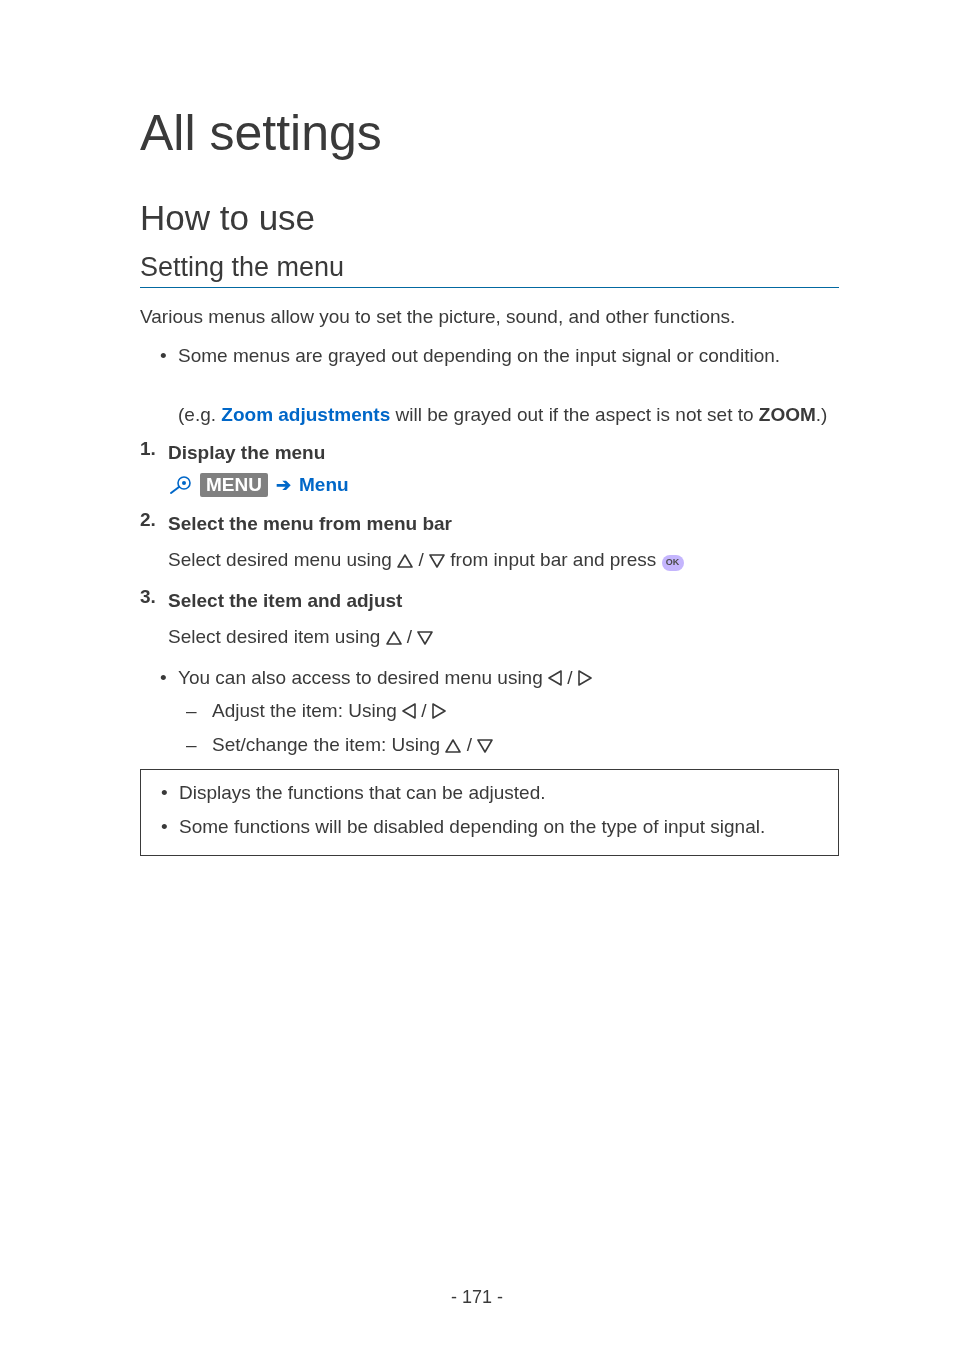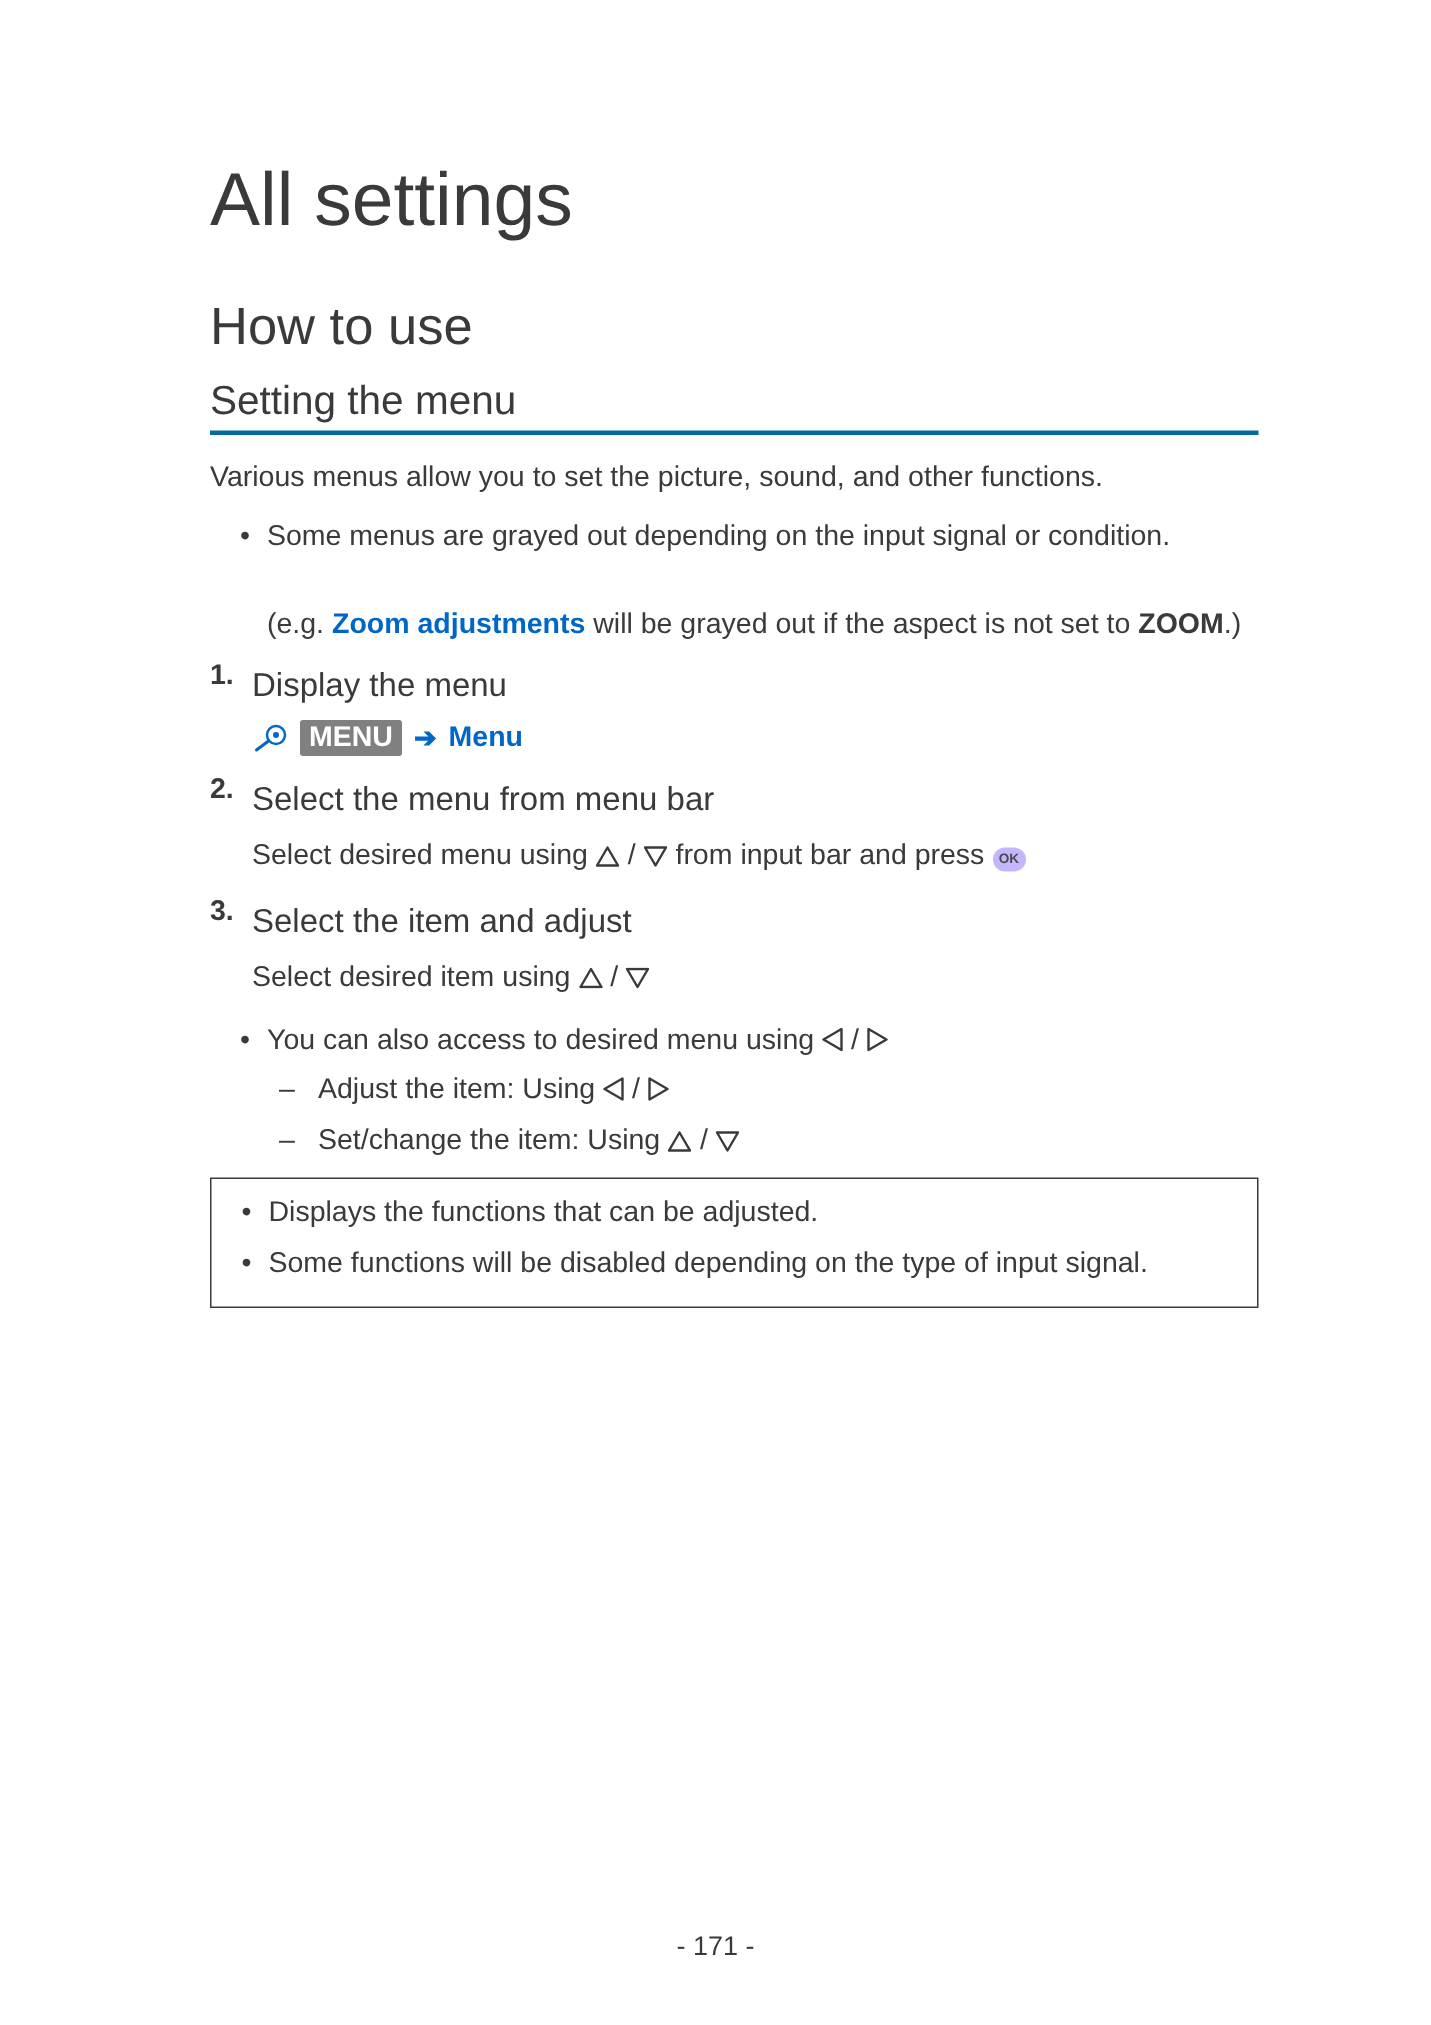--- a/index.html
+++ b/index.html
@@ -23,21 +23,21 @@
   h2 {
     font-size: 35px;
     font-weight: 400;
     color: #3a3a3a;
     margin-bottom: 14px;
   }
   h3 {
     font-size: 27px;
     font-weight: 400;
     color: #3a3a3a;
-    border-bottom: 3px solid #0369a1;
+    border-bottom: 1px solid #0369a1;
     padding-bottom: 4px;
     margin-bottom: 14px;
   }
   .body-text {
     font-size: 19px;
     line-height: 1.55;
     color: #3a3a3a;
   }
   .intro { margin-bottom: 10px; }
   .bullet-row {
@@ -71,22 +71,22 @@
   }
   ol.steps > li::before {
     content: counter(step) ".";
     position: absolute;
     left: 0;
     top: 0;
     font-weight: 700;
     font-size: 19px;
   }
   .step-title {
-    font-weight: 400;
-    font-size: 22px;
+    font-weight: 700;
+    font-size: 19px;
     line-height: 1.55;
     margin-bottom: 6px;
   }
   .step-body {
     font-size: 19px;
     line-height: 1.55;
   }
   .menu-line {
     display: flex;
     align-items: center;

